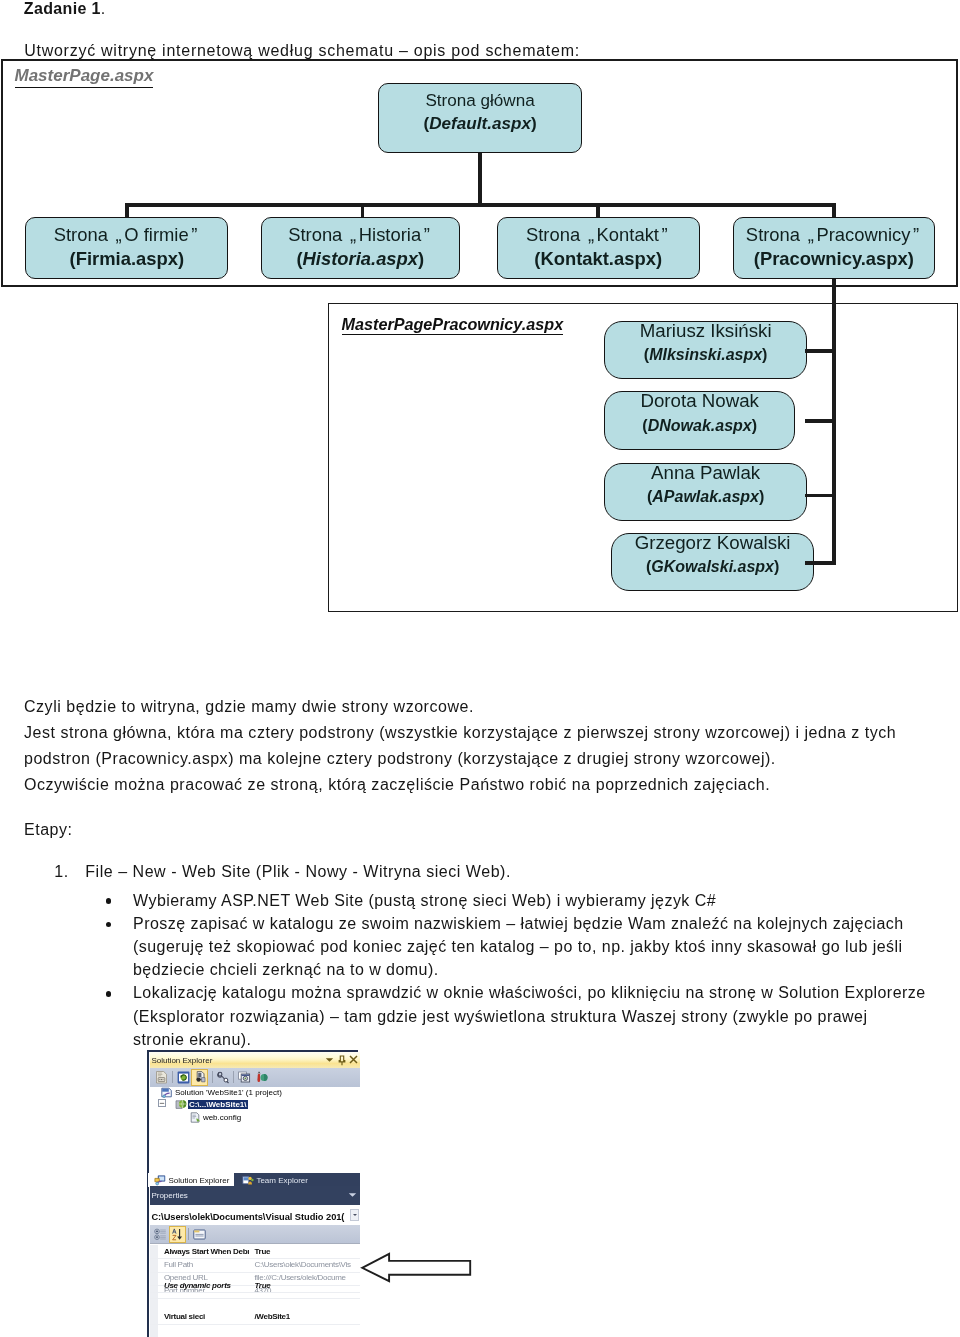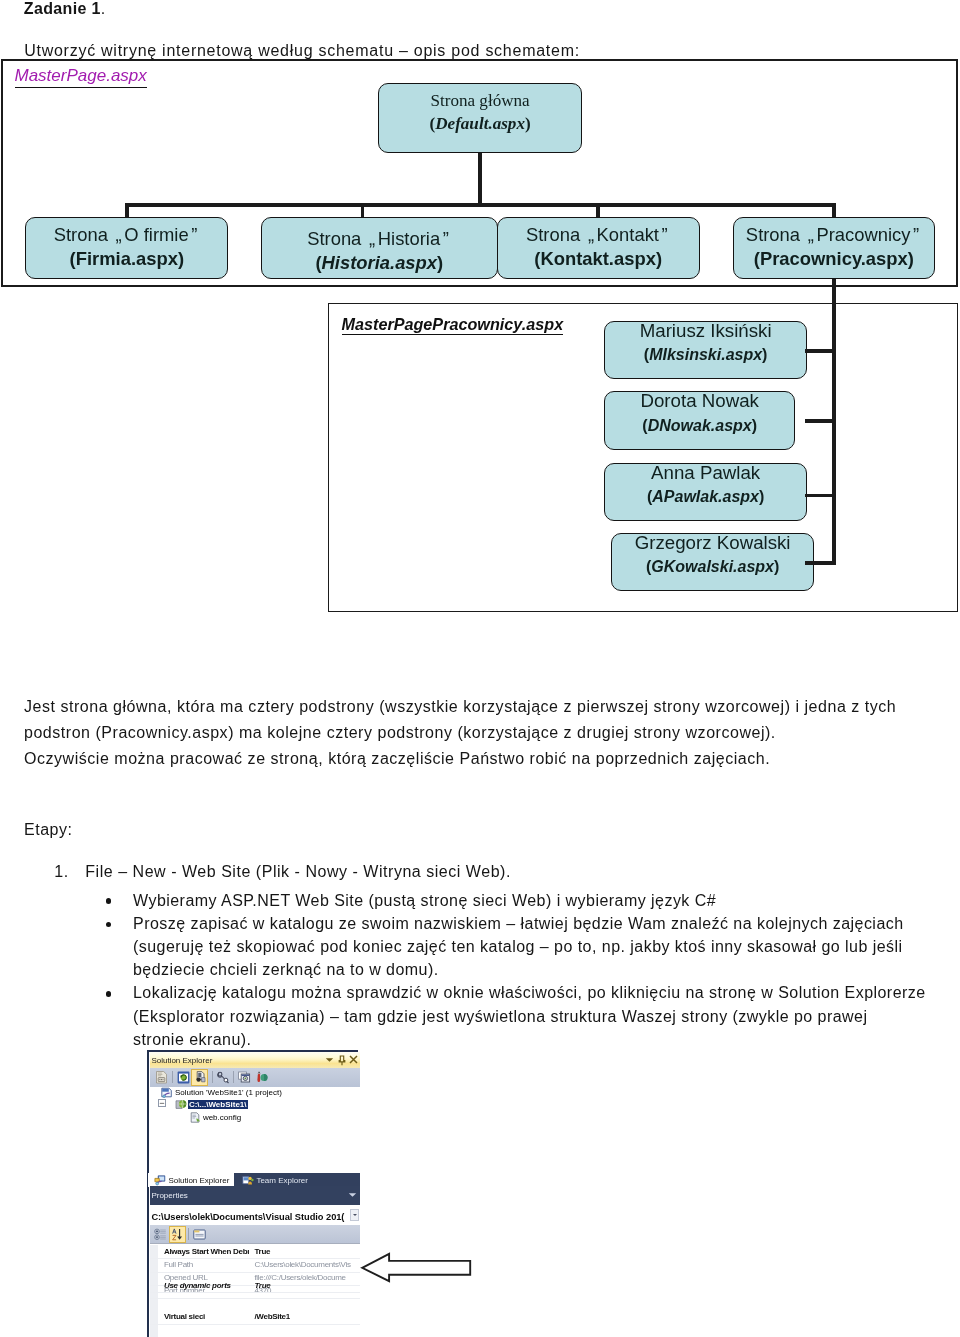--- a/index.html
+++ b/index.html
@@ -8,37 +8,37 @@
   .page{position:relative;width:960px;height:1337px;}
 
   
   .heading{position:absolute;left:23.8px;top:0px;font-size:16px;font-weight:bold;color:#161616;letter-spacing:0.35px;}
   .heading .rest{font-weight:normal;}
   .intro{position:absolute;left:24.2px;top:42px;font-size:16px;color:#161616;letter-spacing:0.74px;}
 
   
   .diagram{position:absolute;left:0;top:0;width:960px;height:1337px;pointer-events:none;}
   .outerbox{position:absolute;left:1px;top:59px;width:957px;height:228px;border:2px solid #1b1b1b;box-sizing:border-box;}
-  .outerbox-label{position:absolute;left:14.5px;top:67px;font-size:17px;font-weight:normal;font-style:italic;color:#a21caf;
+  .outerbox-label{position:absolute;left:14.5px;top:67px;font-size:17px;font-weight:bold;font-style:italic;color:#737373;
       border-bottom:1.6px solid #111;line-height:17px;padding-bottom:2.5px;}
   .innerbox{position:absolute;left:328px;top:303px;width:630px;height:309px;border:1.6px solid #1b1b1b;box-sizing:border-box;}
   .innerbox-label{position:absolute;left:341.5px;top:316.5px;font-size:16.2px;font-weight:bold;font-style:italic;color:#111;
       border-bottom:1.5px solid #111;line-height:15px;padding-bottom:2.5px;}
 
   .nbox{position:absolute;background:#b7dde2;border:1.5px solid #141414;border-radius:10px;box-sizing:border-box;
         display:flex;flex-direction:column;align-items:center;justify-content:center;color:#10201f;padding-bottom:2.6px;}
   .nbox .l1{font-size:18.4px;line-height:24.1px;}
   .nbox .l1 .q{display:inline-block;padding:0 2.6px;}
   .nbox .l2{font-size:18.4px;line-height:24.1px;font-weight:bold;}
   .nbox .l2 em{font-style:normal;}
   .nbox.italic .l2 em{font-style:italic;}
   .nbox.root .l1,.nbox.root .l2{font-size:17.1px;line-height:22.3px;}
   .nbox.root{padding-bottom:11px;}
 
-  .ebox{position:absolute;background:#b7dde2;border:1.5px solid #141414;border-radius:10px;box-sizing:border-box;
+  .ebox{position:absolute;background:#b7dde2;border:1.5px solid #141414;border-radius:18px;box-sizing:border-box;
         display:flex;flex-direction:column;align-items:center;justify-content:center;color:#10201f;padding-bottom:14px;}
   .ebox .l1{font-size:18.7px;line-height:24.1px;}
   .ebox .l2{font-size:16px;line-height:24.1px;font-weight:bold;}
   .ebox .l2 em{font-style:italic;}
 
   .conn{position:absolute;background:#1b1b1b;}
 
   
   .tx{font-size:16px;letter-spacing:0.53px;color:#161616;line-height:26px;}
   .bodytext{position:absolute;left:24px;top:694px;width:900px;}
@@ -119,30 +119,30 @@
 
     <div class="conn" style="left:478.2px;top:152.8px;width:3.8px;height:50px;"></div>
     <div class="conn" style="left:125.1px;top:202.8px;width:710.7px;height:3.9px;"></div>
     <div class="conn" style="left:125.1px;top:202.8px;width:3.8px;height:15px;"></div>
     <div class="conn" style="left:360.5px;top:202.8px;width:3.8px;height:15px;"></div>
     <div class="conn" style="left:596.3px;top:202.8px;width:3.8px;height:15px;"></div>
     <div class="conn" style="left:832px;top:202.8px;width:3.8px;height:15px;"></div>
 
     <div class="conn" style="left:832.1px;top:205px;width:3.8px;height:359.6px;"></div>
 
-    <div class="nbox root italic" style="left:378.4px;top:83.1px;width:203.4px;height:70px;font-family:Liberation Serif, serif;">
+    <div class="nbox root italic" style="left:378.4px;top:83.1px;width:203.4px;height:70px;">
       <span class="l1">Strona główna</span>
       <span class="l2"><span>(</span><em>Default.aspx</em><span>)</span></span>
     </div>
 
     <div class="nbox" style="left:25.2px;top:217px;width:203.3px;height:62px;">
       <span class="l1"><span>Strona </span><span class="q">„</span><span>O firmie</span><span class="q">”</span></span>
       <span class="l2"><span>(</span><em>Firmia.aspx</em><span>)</span></span>
     </div>
-    <div class="nbox italic" style="left:260.8px;top:217px;width:237px;height:62px;justify-content:flex-end;">
+    <div class="nbox italic" style="left:260.8px;top:217px;width:199px;height:62px;">
       <span class="l1"><span>Strona </span><span class="q">„</span><span>Historia</span><span class="q">”</span></span>
       <span class="l2"><span>(</span><em>Historia.aspx</em><span>)</span></span>
     </div>
     <div class="nbox" style="left:496.7px;top:217px;width:202.9px;height:62px;">
       <span class="l1"><span>Strona </span><span class="q">„</span><span>Kontakt</span><span class="q">”</span></span>
       <span class="l2"><span>(</span><em>Kontakt.aspx</em><span>)</span></span>
     </div>
     <div class="nbox" style="left:732.7px;top:217px;width:202.3px;height:62px;">
       <span class="l1"><span>Strona </span><span class="q">„</span><span>Pracownicy</span><span class="q">”</span></span>
       <span class="l2"><span>(</span><em>Pracownicy.aspx</em><span>)</span></span>
@@ -168,20 +168,21 @@
       <span class="l2"><span>(</span><em>GKowalski.aspx</em><span>)</span></span>
     </div>
 
     <div class="conn" style="left:805px;top:348.9px;width:30.8px;height:3.8px;"></div>
     <div class="conn" style="left:805px;top:418.8px;width:30.8px;height:3.8px;"></div>
     <div class="conn" style="left:805px;top:493.7px;width:30.8px;height:3.8px;"></div>
     <div class="conn" style="left:805px;top:560.8px;width:30.8px;height:3.8px;"></div>
   </div>
 
   <div class="bodytext tx">
+    <p>Czyli będzie to witryna, gdzie mamy dwie strony wzorcowe.</p>
     <p>Jest strona główna, która ma cztery podstrony (wszystkie korzystające z pierwszej strony wzorcowej) i jedna z tych<br>podstron (Pracownicy.aspx) ma kolejne cztery podstrony (korzystające z drugiej strony wzorcowej).</p>
     <p>Oczywiście można pracować ze stroną, którą zaczęliście Państwo robić na poprzednich zajęciach.</p>
   </div>
   <div class="etapy tx">Etapy:</div>
 
   <div class="numitem tx">
     <span class="num">1.</span>
     <span class="txt">File – New - Web Site (Plik - Nowy - Witryna sieci Web).</span>
   </div>
 

